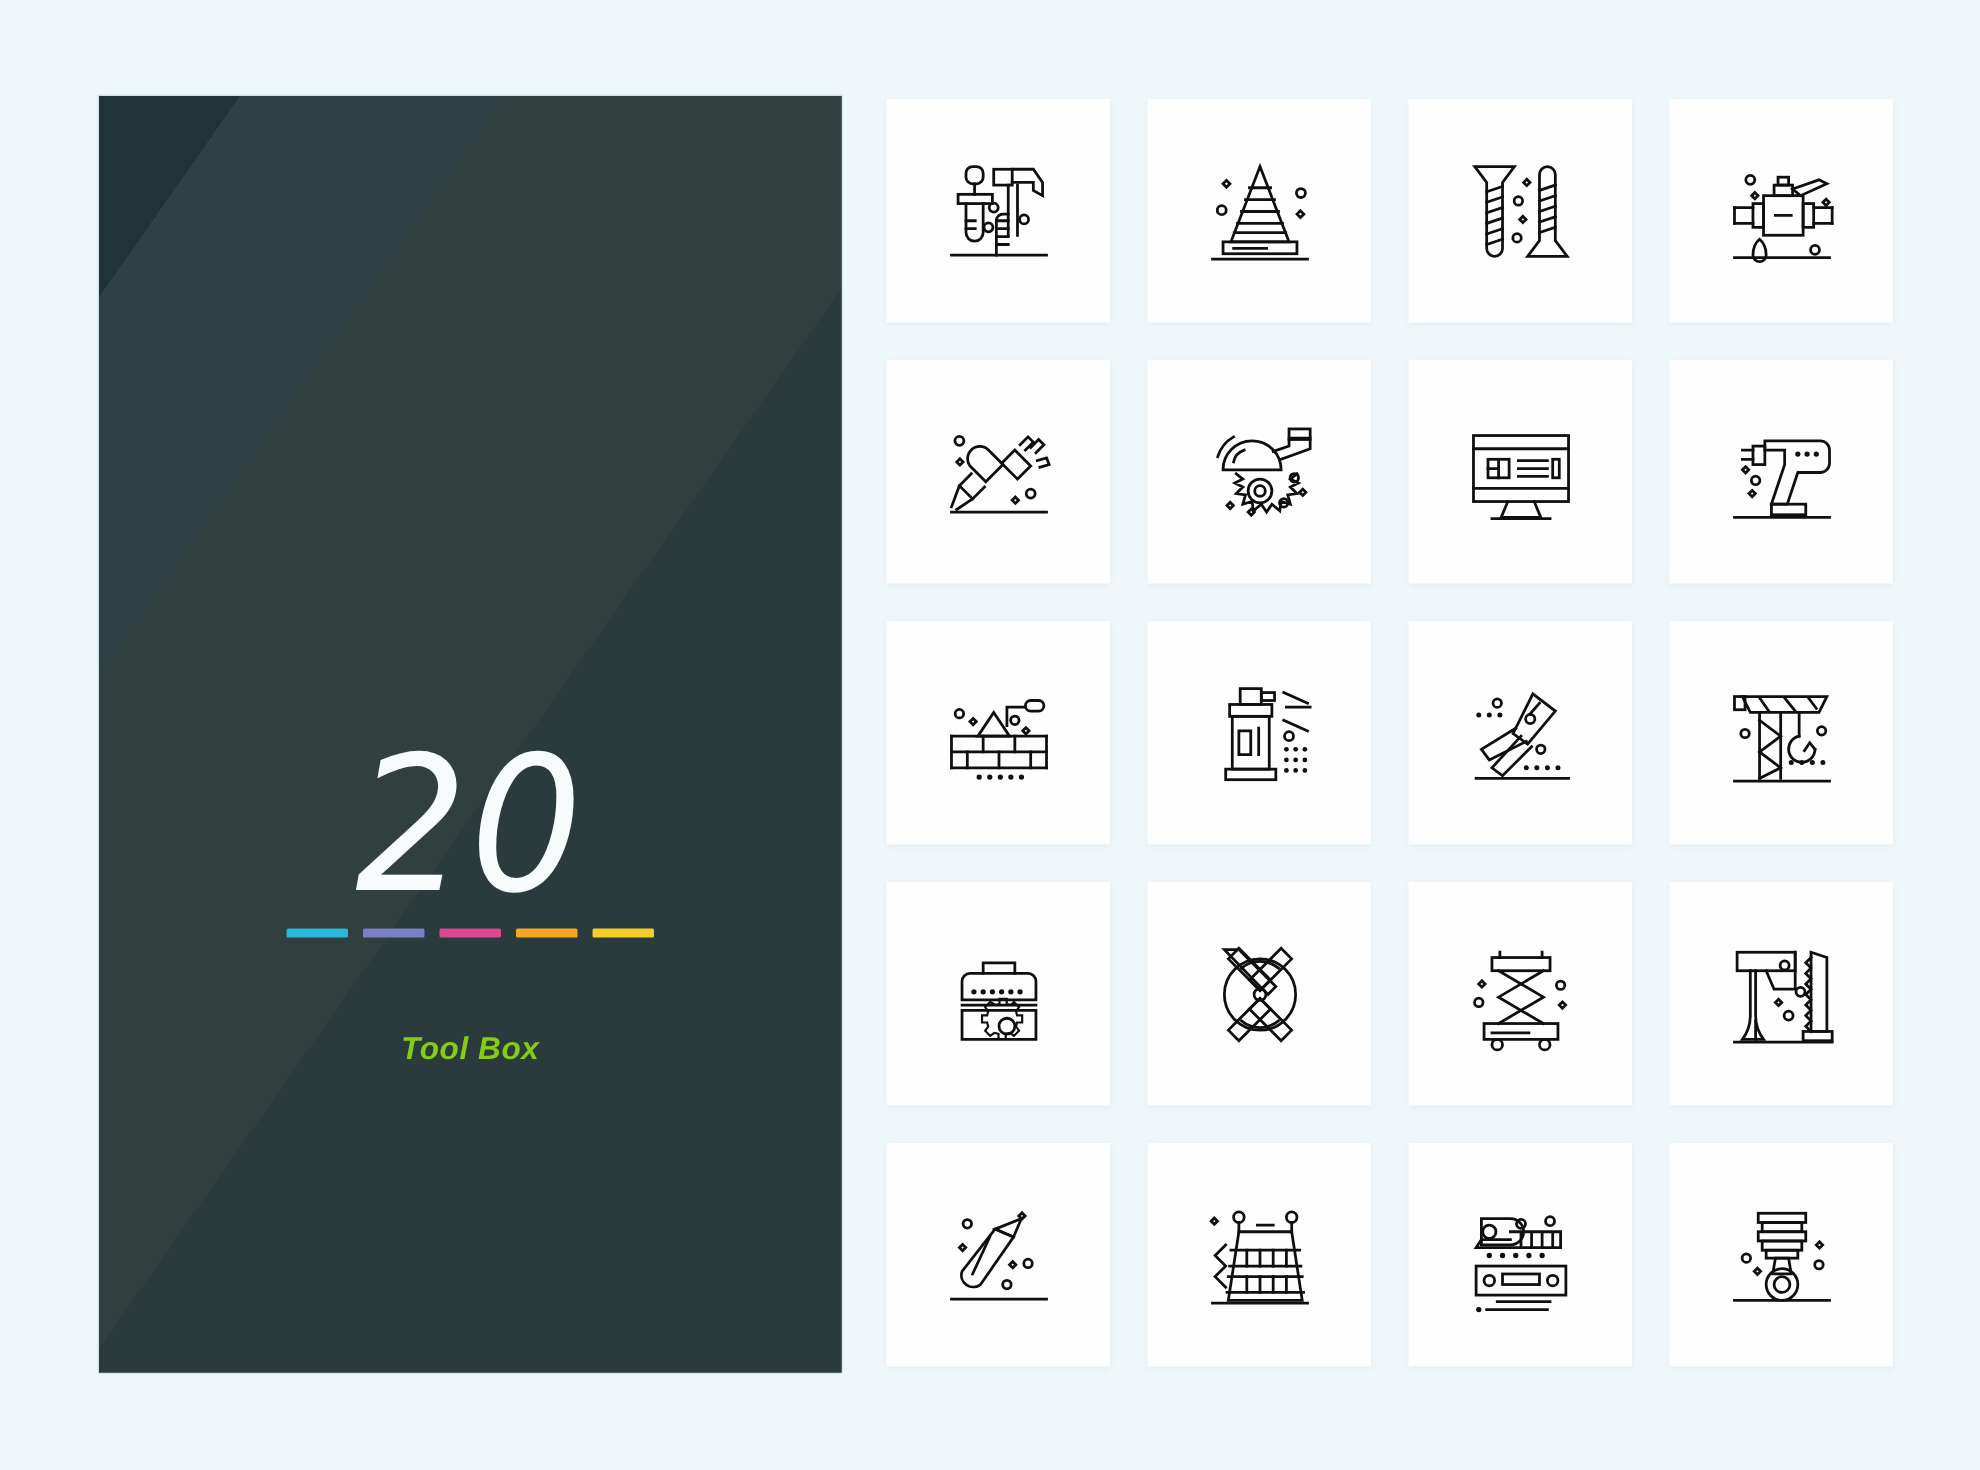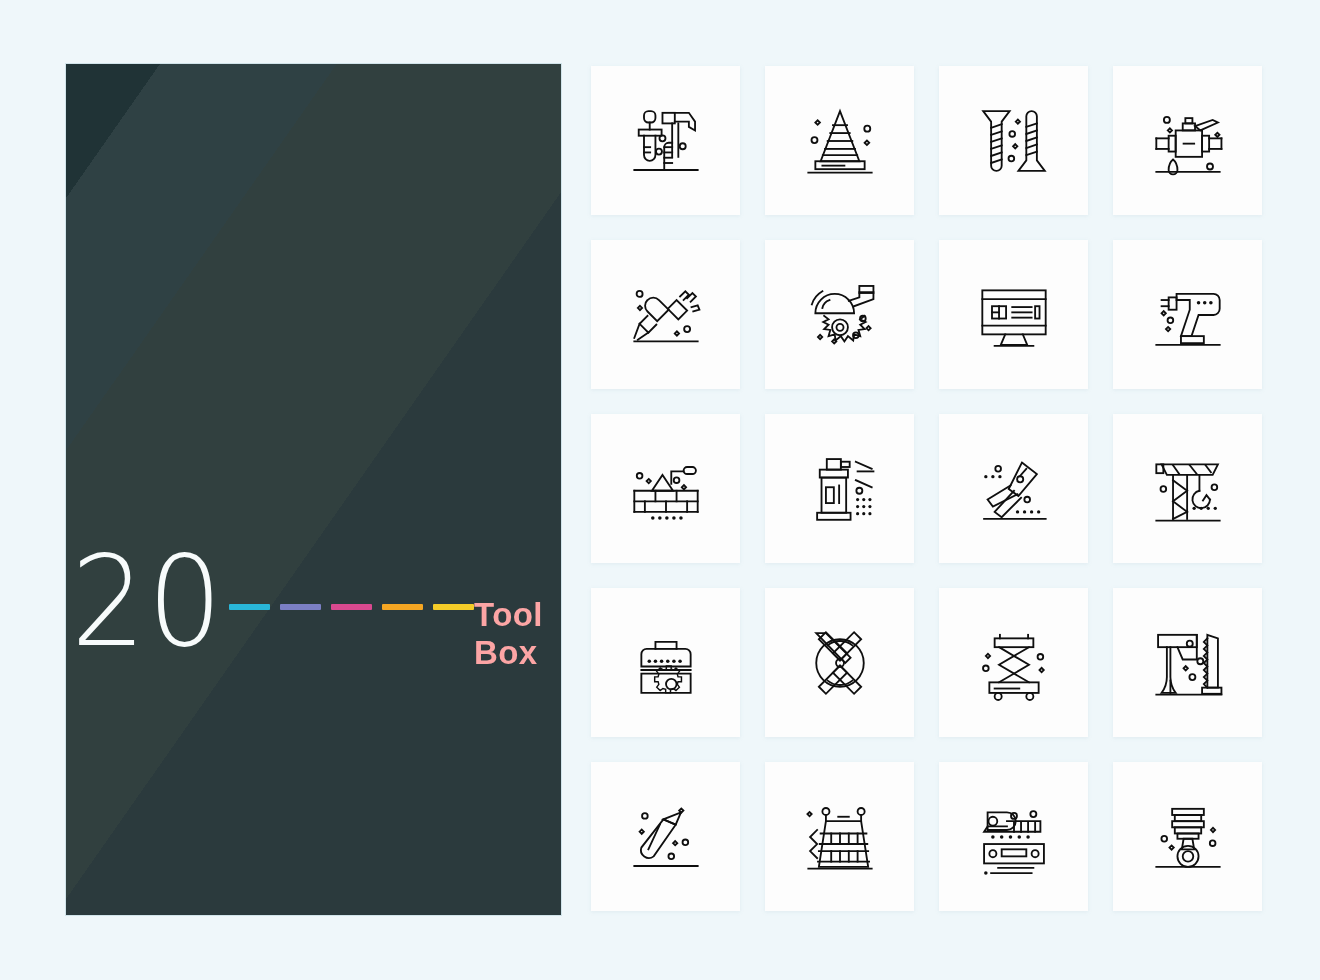--- a/index.html
+++ b/index.html
@@ -43,25 +43,26 @@
         #2f4144 27%,  #2f4144 36%,
         #31403f 36%,  #31403f 52%,
         #2b3a3d 52%,  #2b3a3d 78%,
         #24373a 78%,  #24373a 88%,
         #12262a 88%,  #12262a 100%);
   }
   .cover-inner {
     position: absolute;
     inset: 0;
     display: flex;
-    flex-direction: row;
+    flex-direction: column;
     align-items: center;
     justify-content: center;
     padding-top: 225px;
     box-sizing: border-box;
+    font-style: italic;
   }
   .cover-count {
     font-size: 125px;
     line-height: .95;
     font-weight: 300;
     color: #f7fbfb;
     letter-spacing: 2px;
     font-family: "DejaVu Sans", sans-serif;
     font-stretch: normal;
     transform: scaleX(.94);
@@ -81,22 +82,22 @@
     gap: 10px;
   }
   .cover-bars span {
     display: block;
     width: 41px;
     height: 6px;
     border-radius: 1px;
   }
   .cover-sub {
     margin-top: 63px;
-    font-size: 33px;
-    color: #fca5a5;
+    font-size: 21px;
+    color: #84cc16;
     font-weight: 700;
     letter-spacing: .4px;
   }
 
   
   .grid {
     position: absolute;
     left: 591px;
     top: 66px;
     width: 671px;

